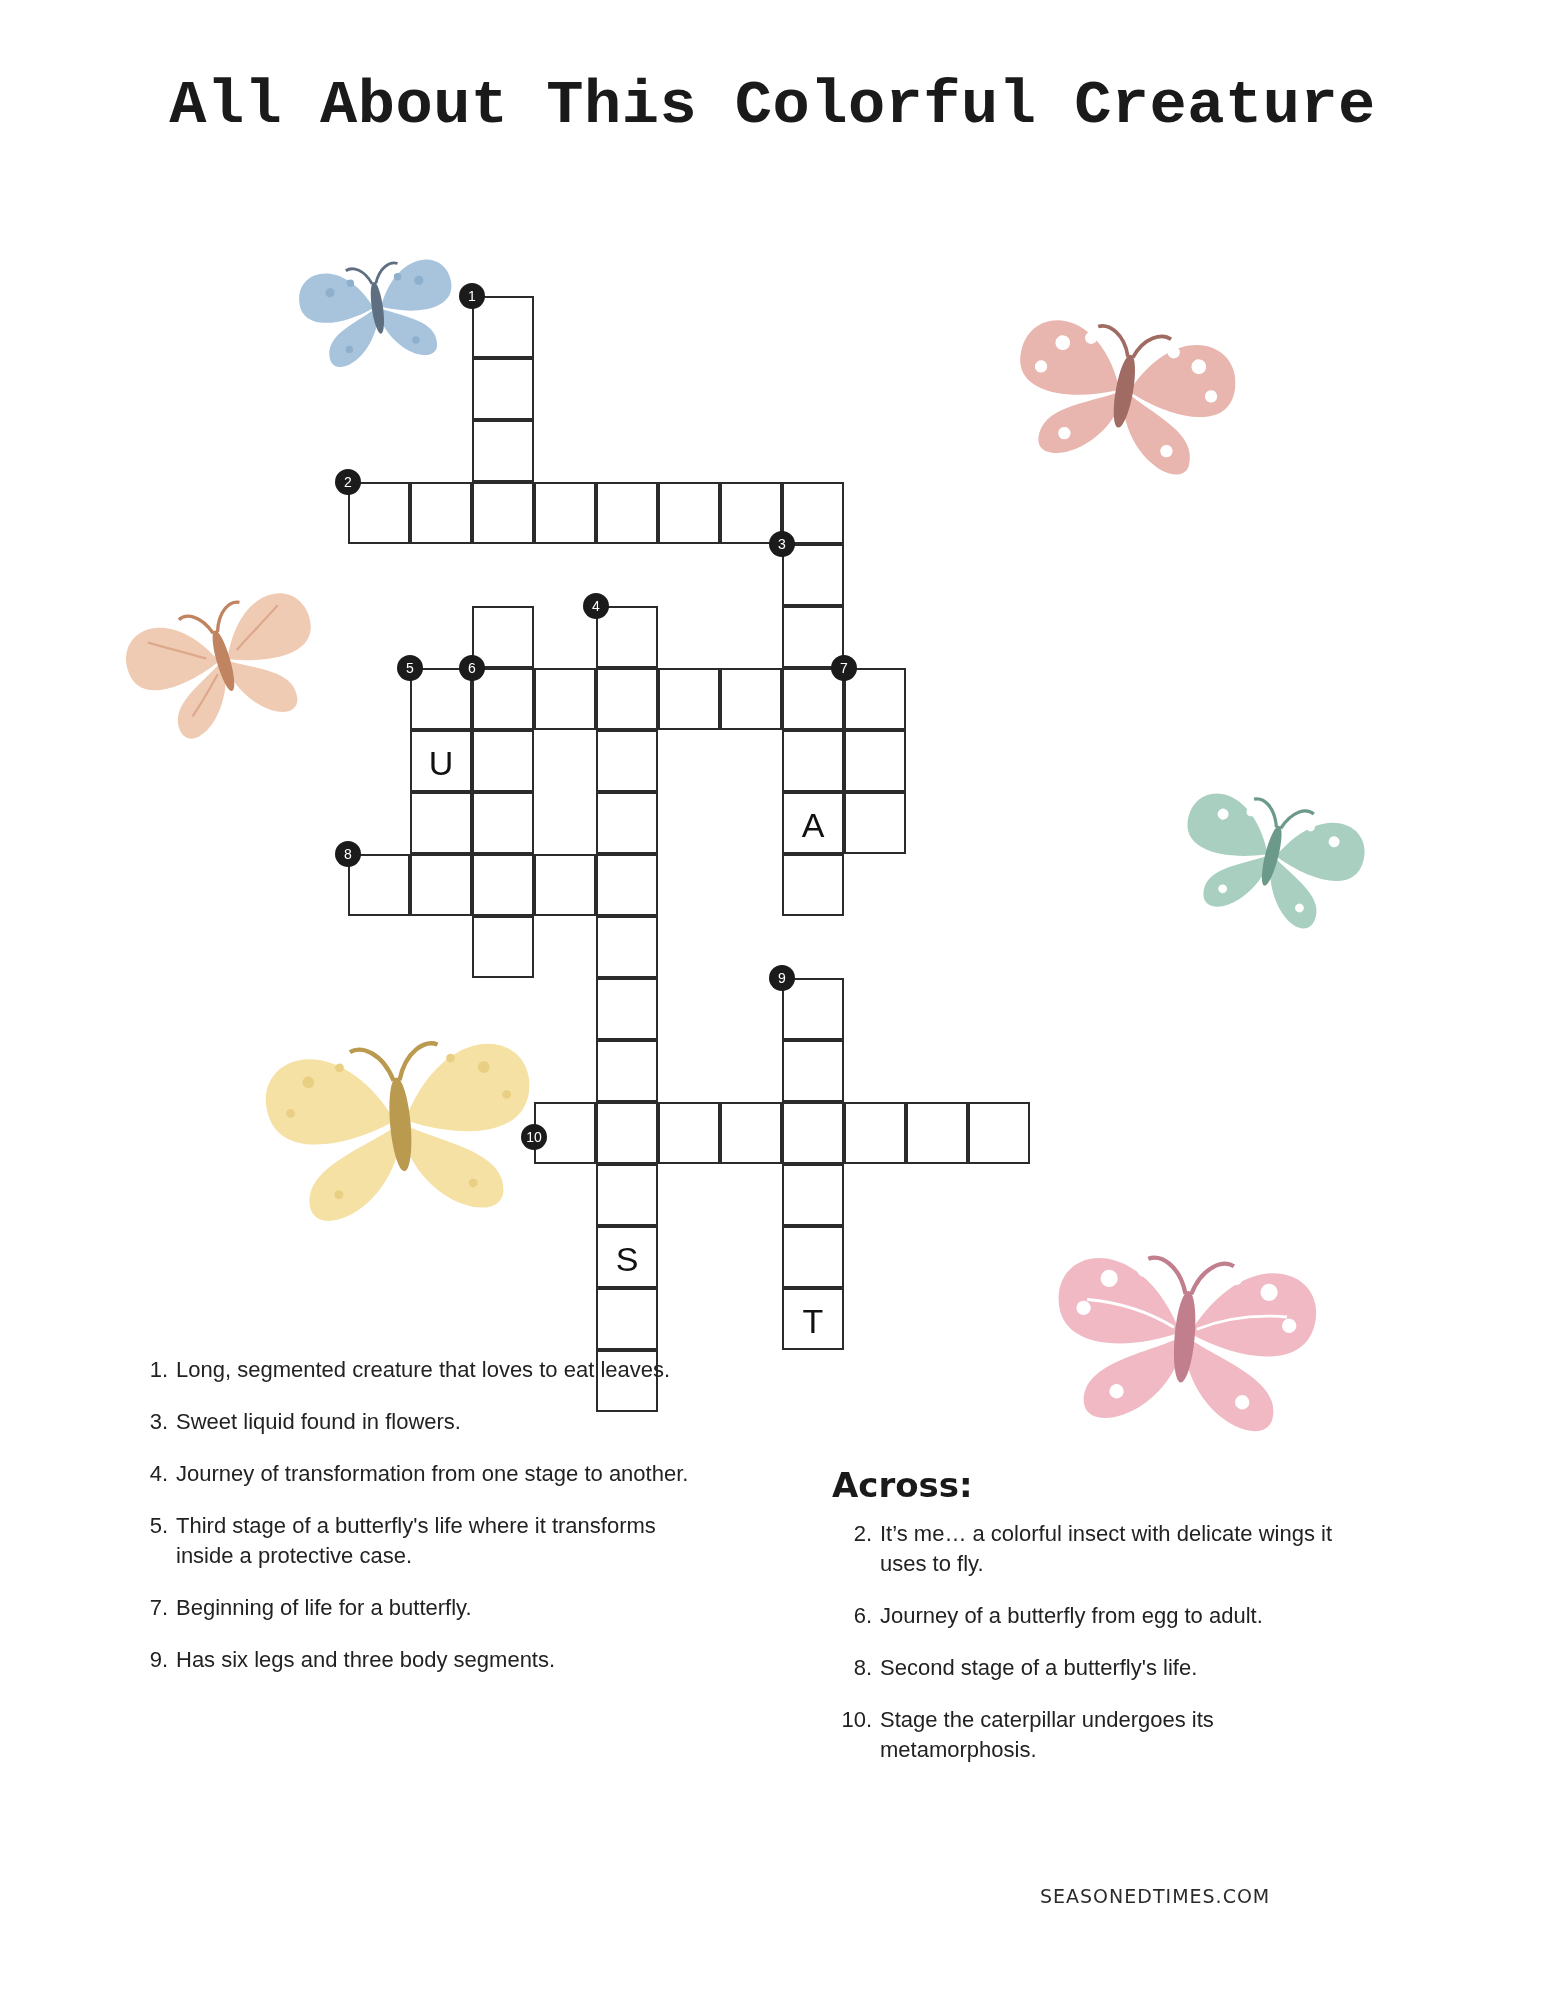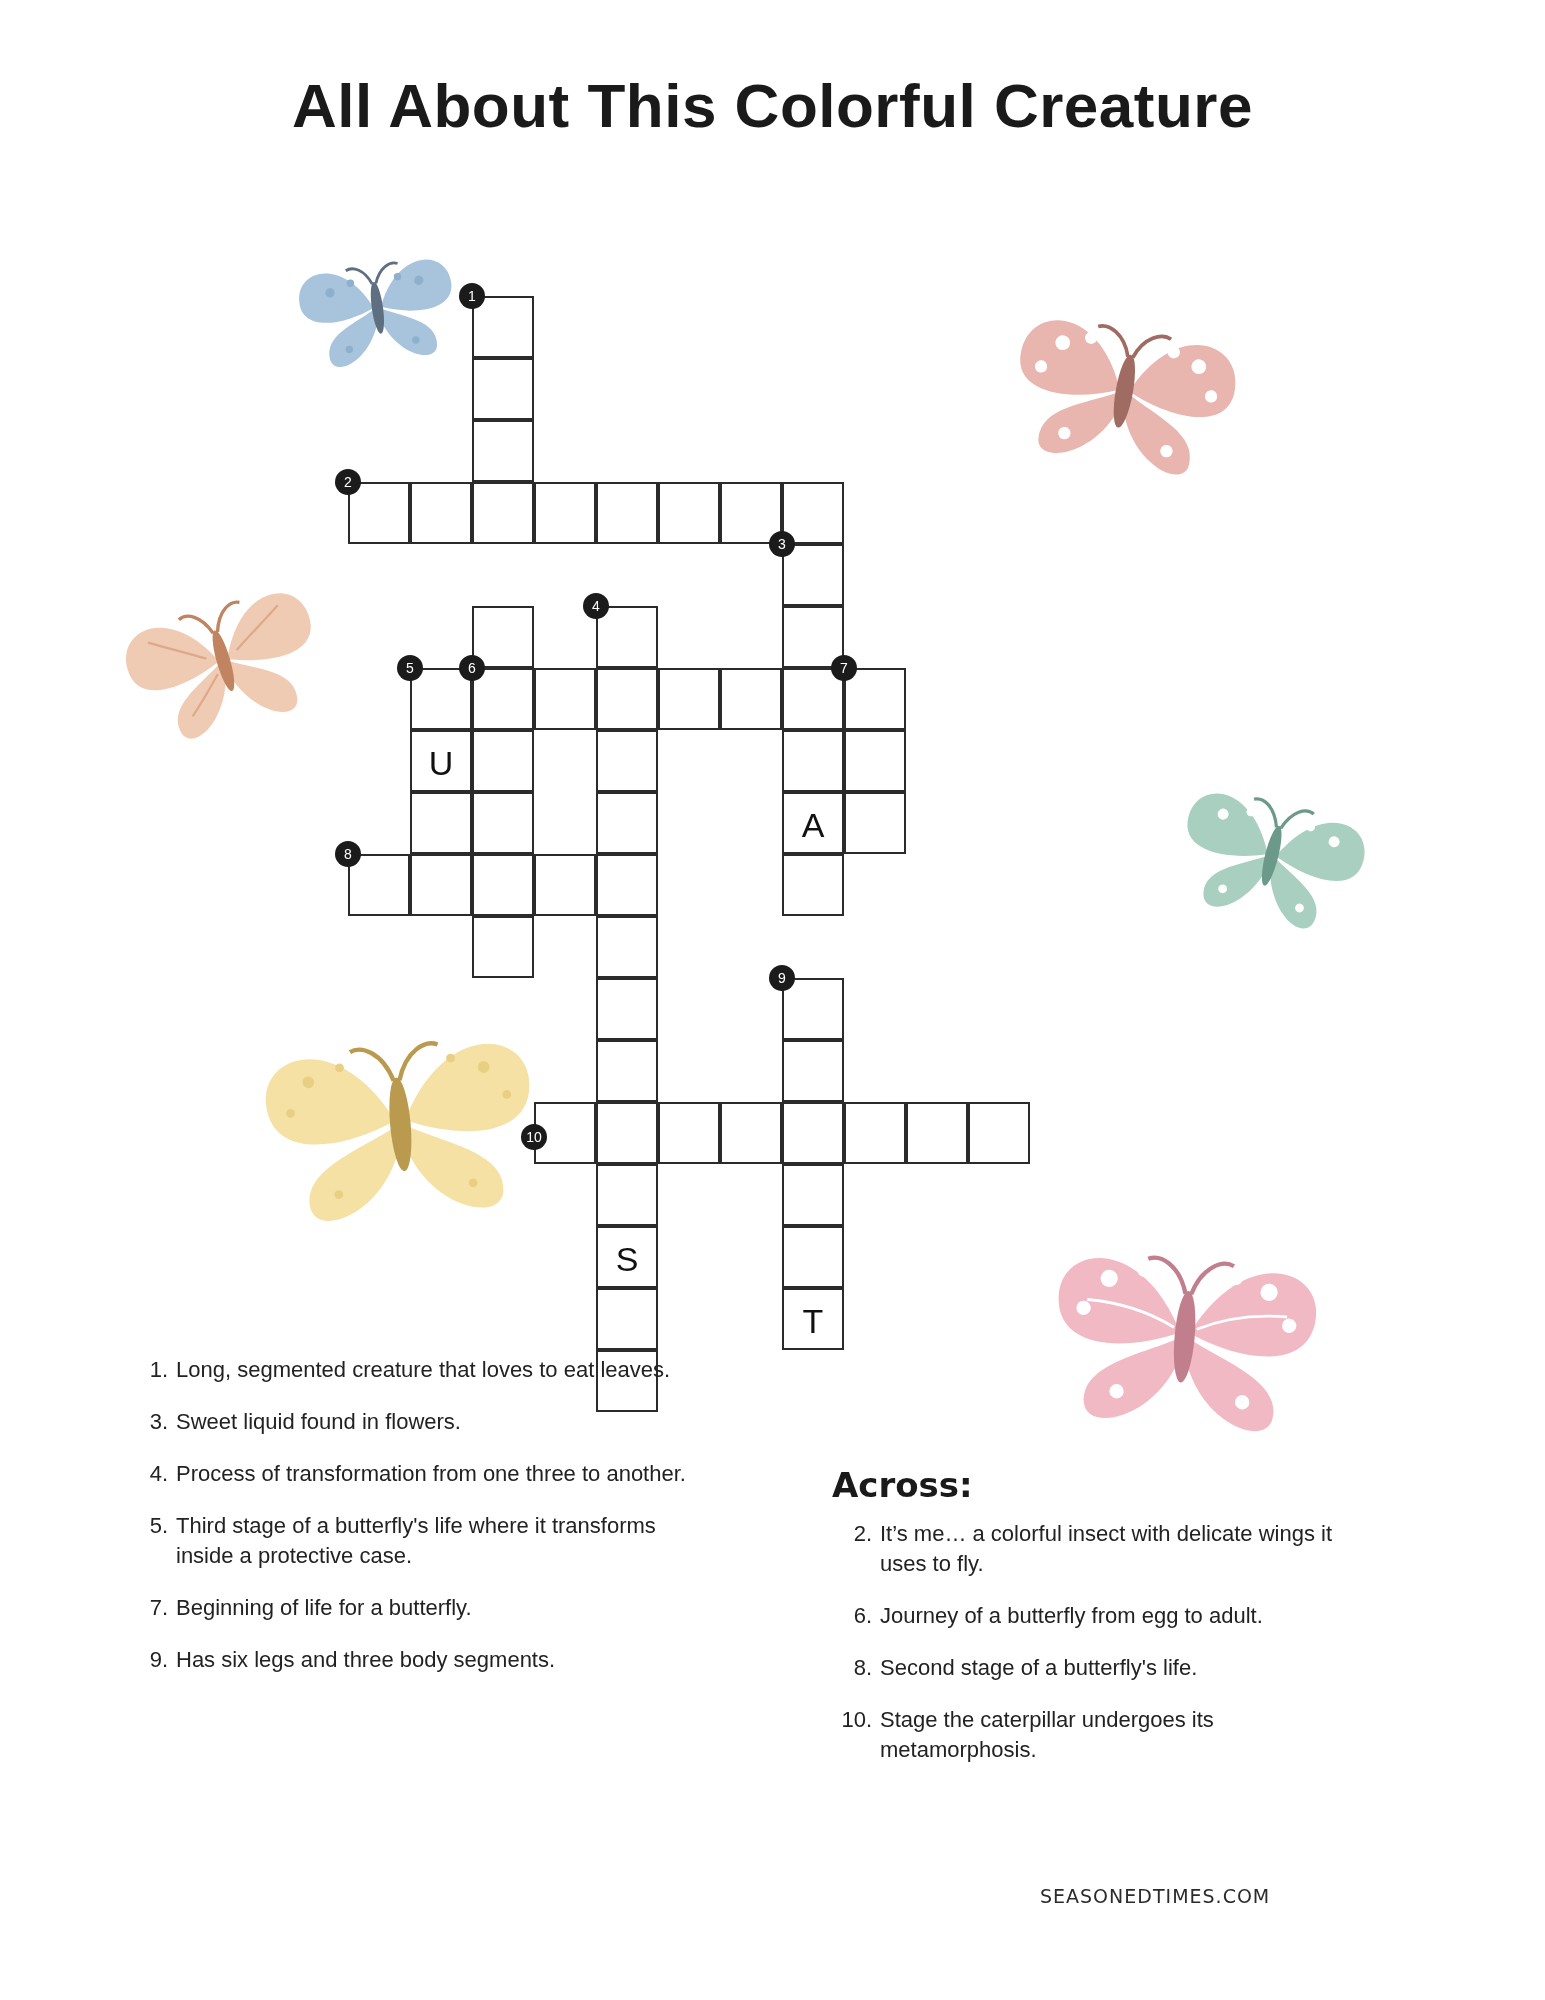--- a/index.html
+++ b/index.html
@@ -16,21 +16,21 @@
     overflow: hidden;
   }
 
   
   .title {
     position: absolute;
     top: 70px;
     left: 0;
     width: 100%;
     text-align: center;
-    font-family: Liberation Sans, sans-serif;
+    font-family: Liberation Mono, monospace;
     font-weight: bold;
     font-size: 62px;
     letter-spacing: 0.5px;
     color: #1a1a1a;
   }
 
   
   #grid {
     position: absolute;
     left: 0;
@@ -458,21 +458,21 @@
       <li class="clue-item">
         <span class="num">1.</span>
         <span class="text">Long, segmented creature that loves to eat leaves.</span>
       </li>
       <li class="clue-item">
         <span class="num">3.</span>
         <span class="text">Sweet liquid found in flowers.</span>
       </li>
       <li class="clue-item">
         <span class="num">4.</span>
-        <span class="text">Process of transformation from one three to another.</span>
+        <span class="text">Journey of transformation from one stage to another.</span>
       </li>
       <li class="clue-item">
         <span class="num">5.</span>
         <span class="text">Third stage of a butterfly's life where it transforms inside a protective case.</span>
       </li>
       <li class="clue-item">
         <span class="num">7.</span>
         <span class="text">Beginning of life for a butterfly.</span>
       </li>
       <li class="clue-item">

